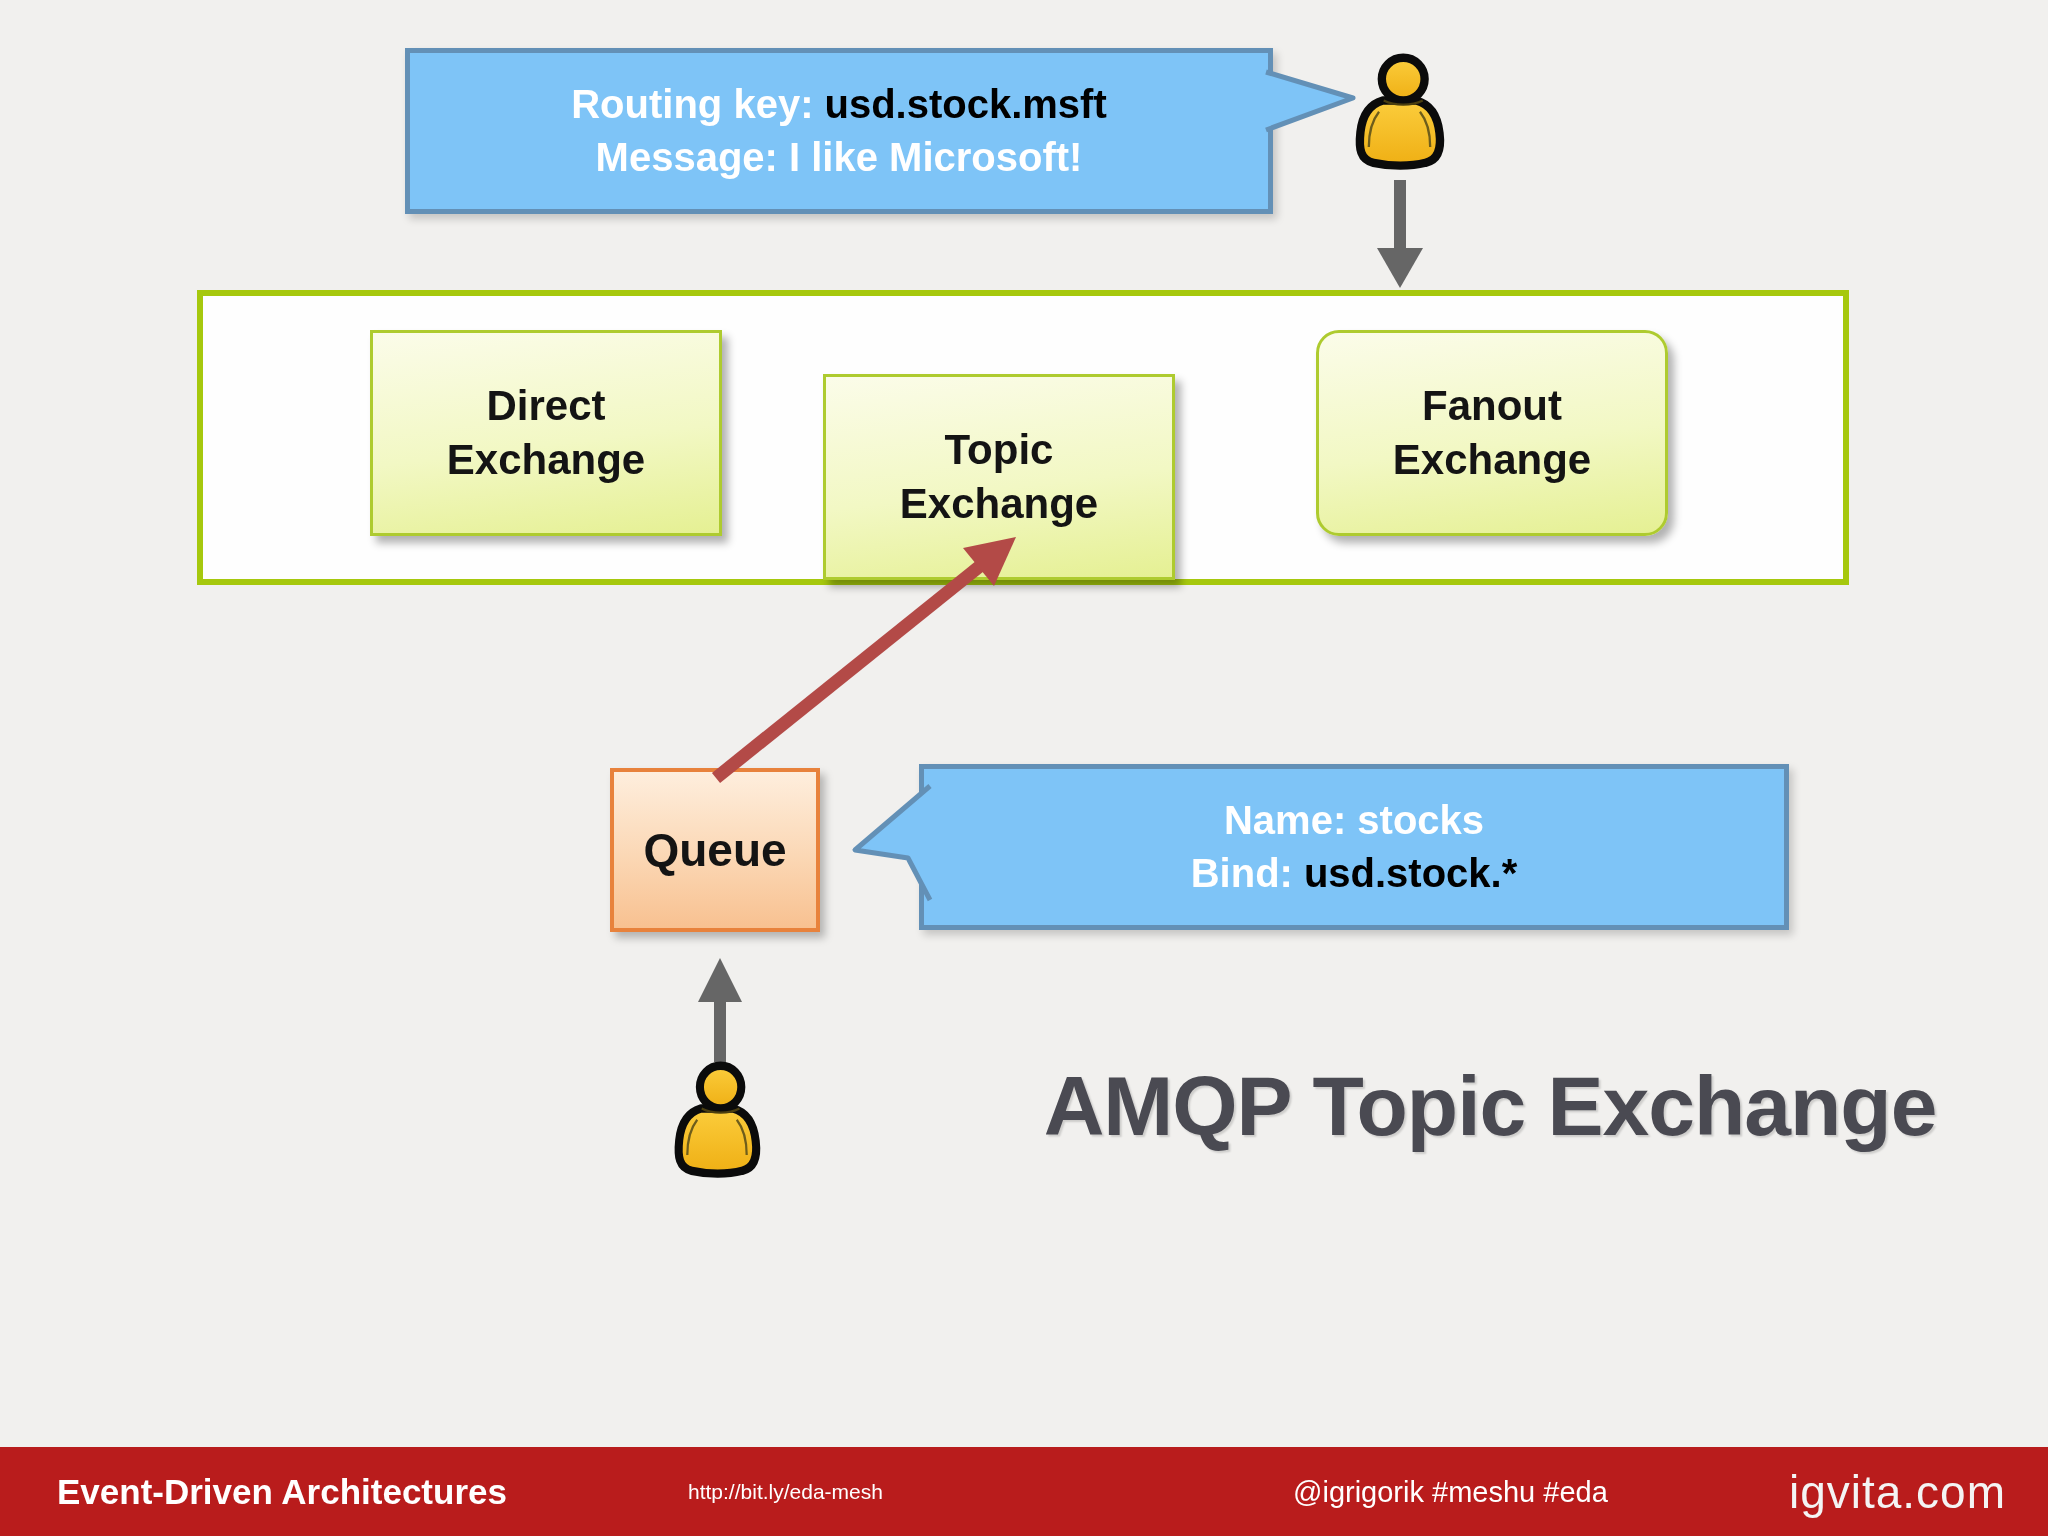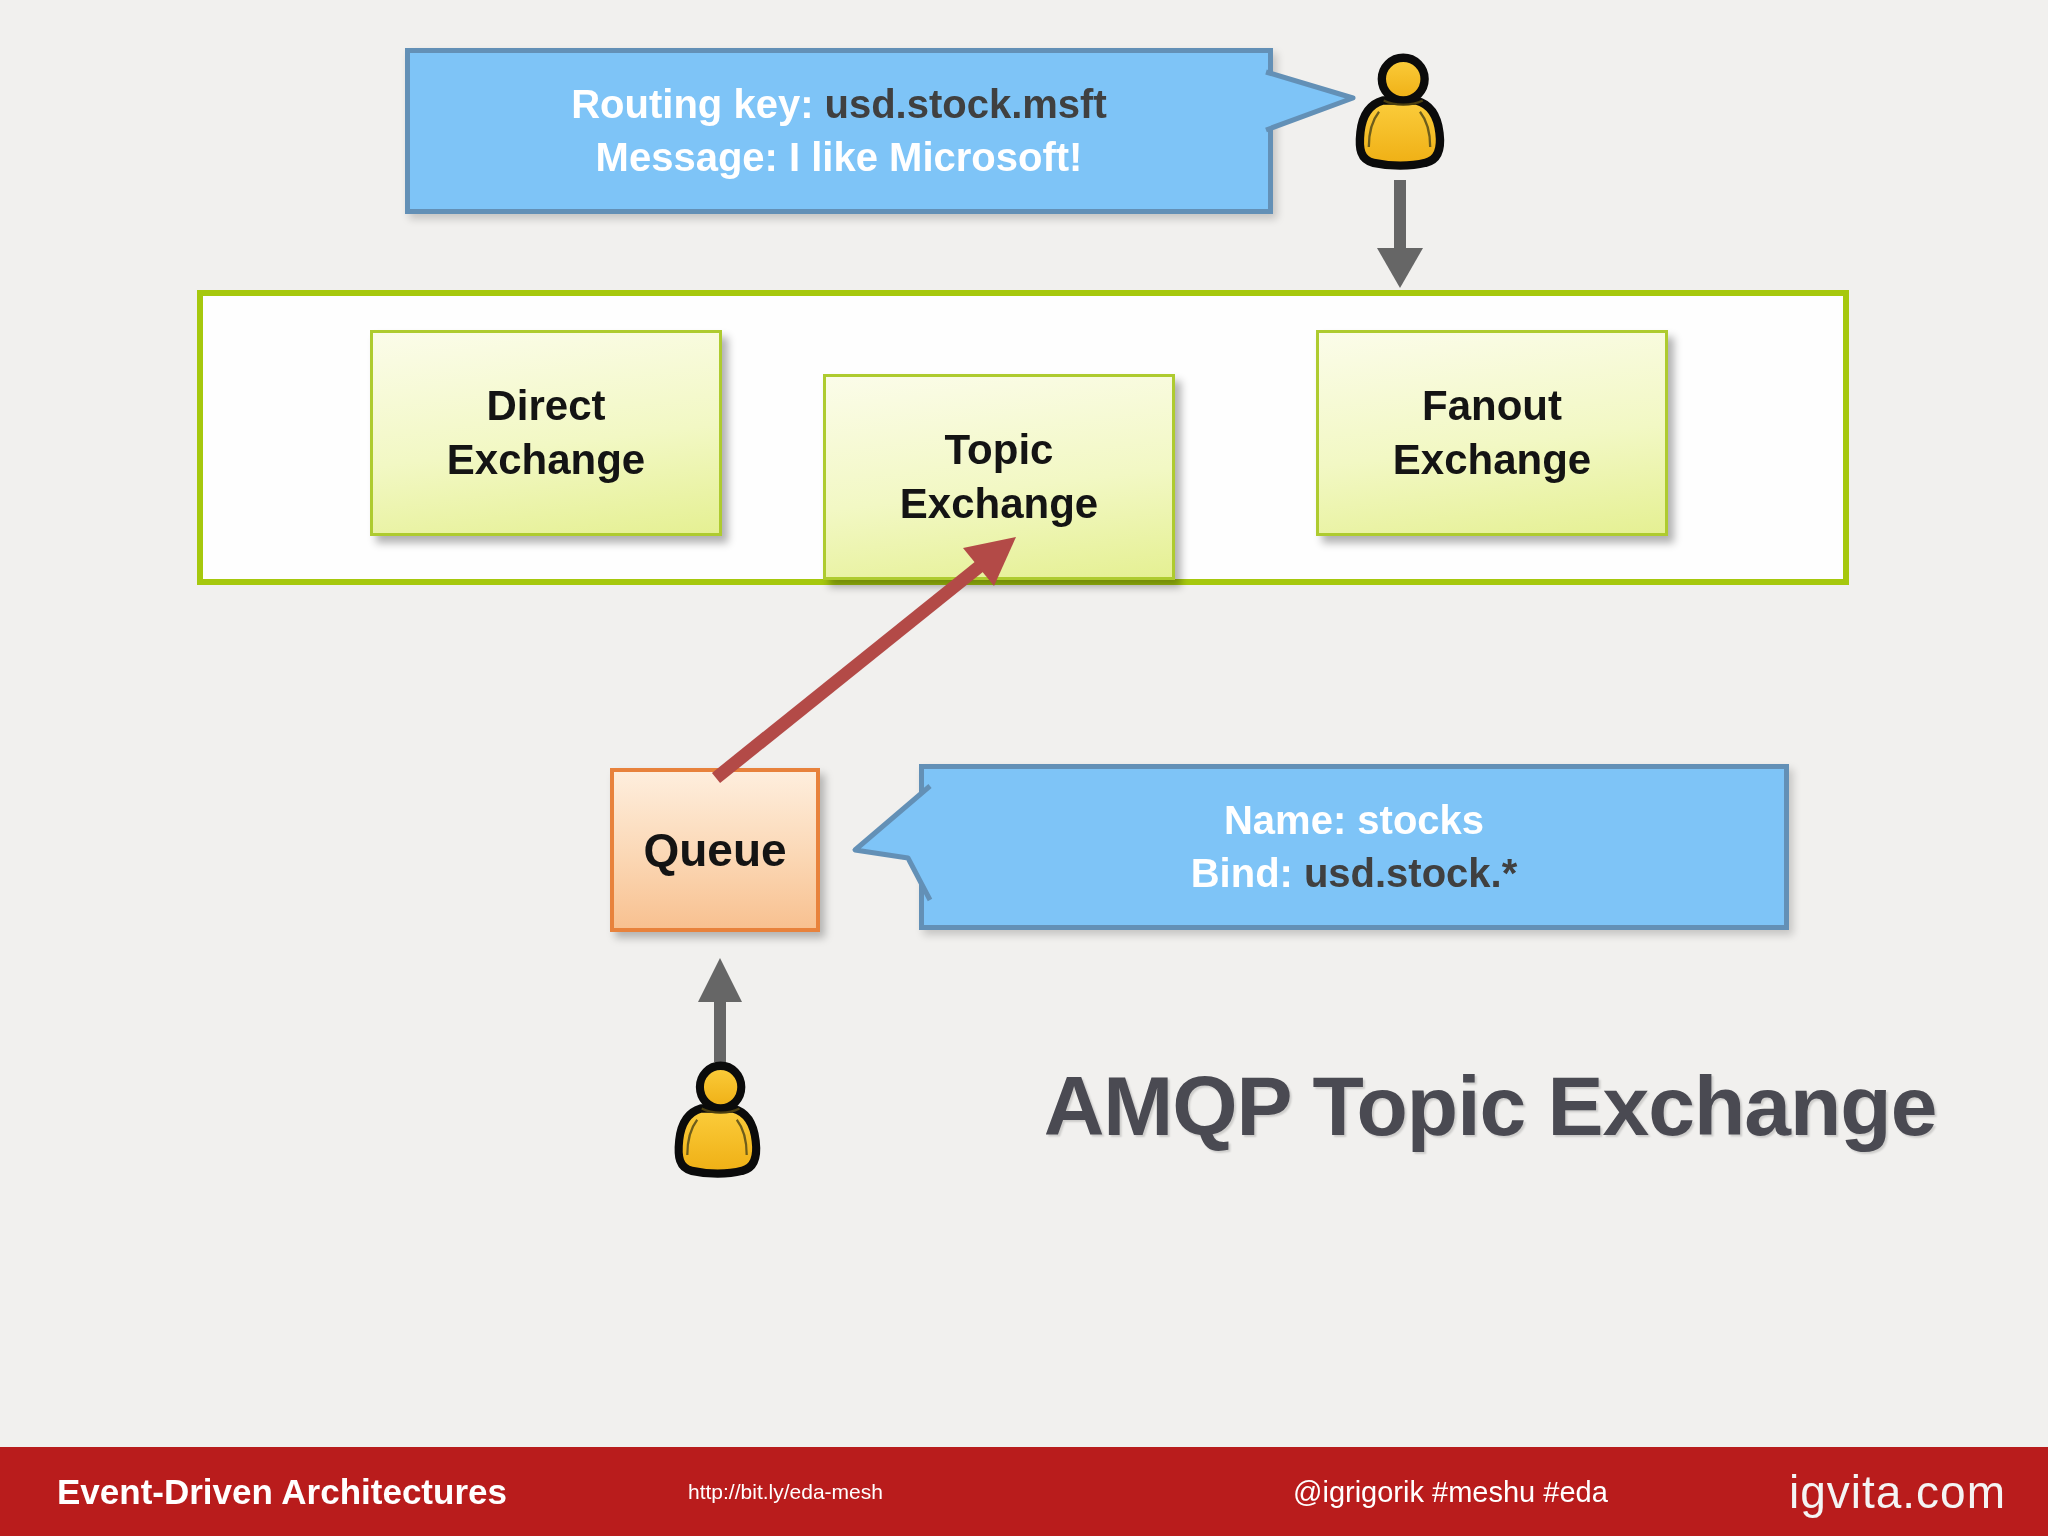--- a/index.html
+++ b/index.html
@@ -16,40 +16,40 @@
     background:#7EC4F7;
     border:5px solid #6390B6;
     box-shadow:4px 5px 8px rgba(0,0,0,0.18);
     display:flex; flex-direction:column; justify-content:center; align-items:center;
     color:#ffffff; font-weight:bold; font-size:40px; line-height:53px;
     text-align:center; white-space:nowrap;
   }
   #routing-callout { left:405px; top:48px;  width:868px; height:166px; }
   #binding-callout { left:919px; top:764px; width:870px; height:166px; }
   .callout-line .lbl { margin-right:11px; }
-  .value-red { color:#404040; }
+  .value-red { color:#000000; }
   
   .panel {
     position:absolute; z-index:1;
     left:197px; top:290px; width:1652px; height:295px;
     background:#FEFEFE;
     border:6px solid #A6C80D;
   }
   .exchange-box {
     position:absolute; z-index:2;
     width:352px; height:206px; top:330px;
     background:linear-gradient(173deg, #FBFCE9 0%, #F2F8C4 55%, #E5F093 100%);
     border:3px solid #AECB2F;
     box-shadow:6px 7px 8px rgba(0,0,0,0.30);
     display:flex; flex-direction:column; justify-content:center; align-items:center;
     font-weight:bold; font-size:42px; line-height:54px; color:#141414; text-align:center;
   }
   #exchange-direct { left:370px; }
   #exchange-topic  { left:823px;margin-top:44px; }
-  #exchange-fanout { left:1316px; }
+  #exchange-fanout { left:1316px;border-radius:23px; }
   
   .queue-box {
     position:absolute; z-index:2;
     left:610px; top:768px; width:210px; height:164px;
     background:linear-gradient(to bottom, #FEEEDD 0%, #FBD7B4 55%, #F8C191 100%);
     border:4px solid #E8823C;
     box-shadow:5px 6px 8px rgba(0,0,0,0.25);
     display:flex; justify-content:center; align-items:center;
     font-weight:bold; font-size:46px; color:#141414;
   }

